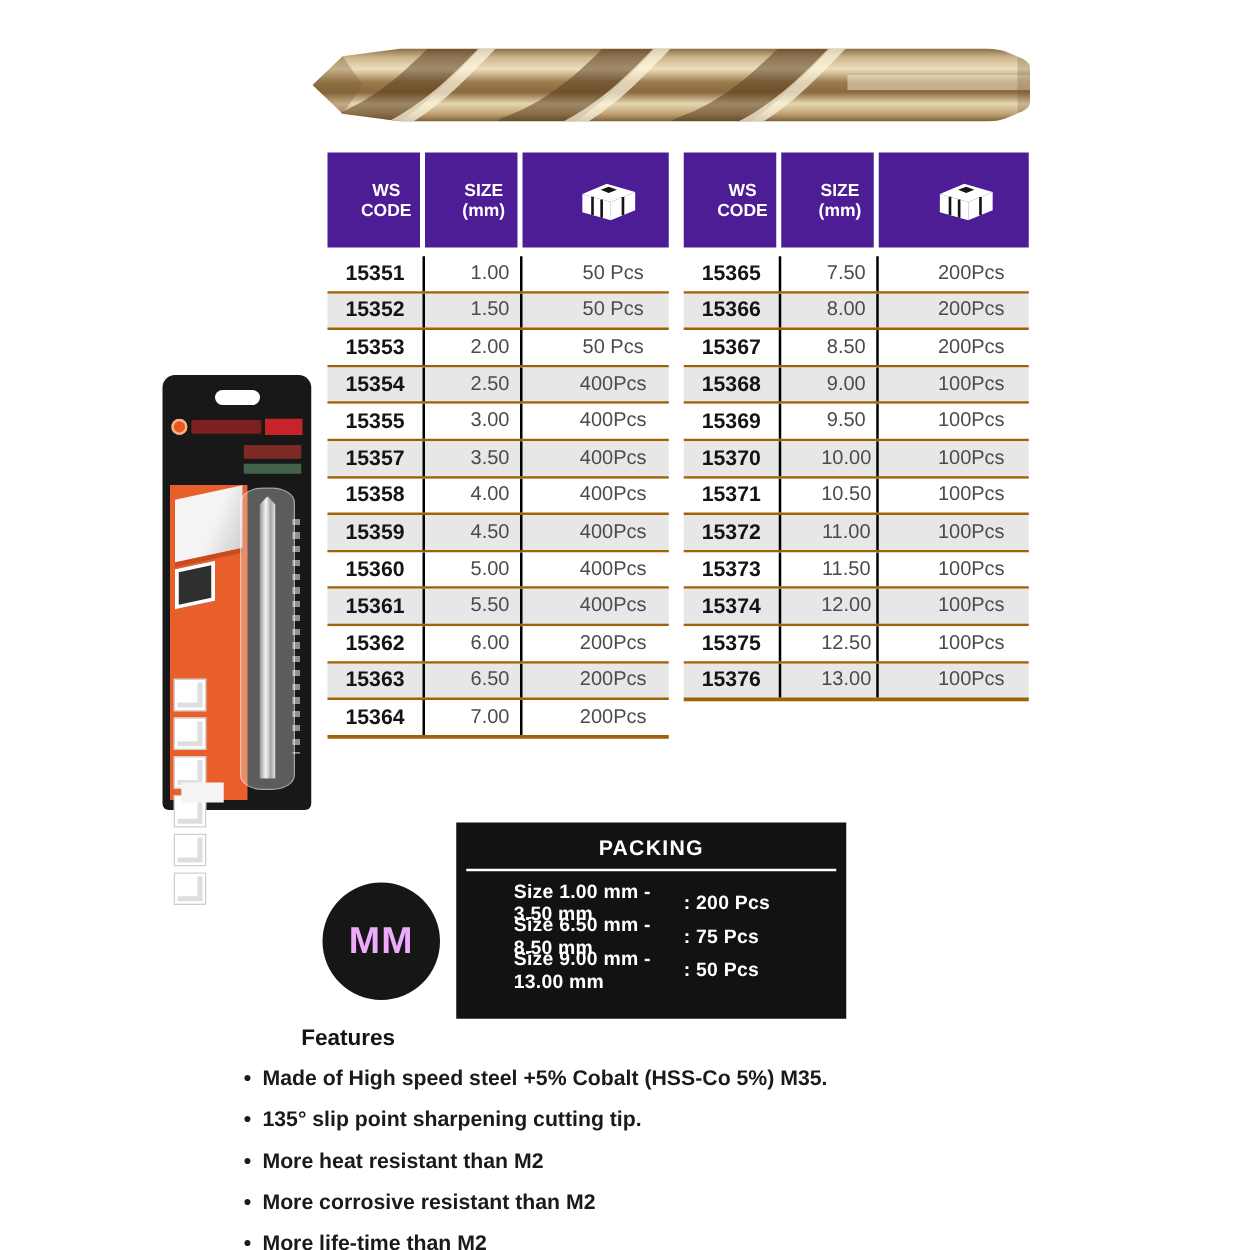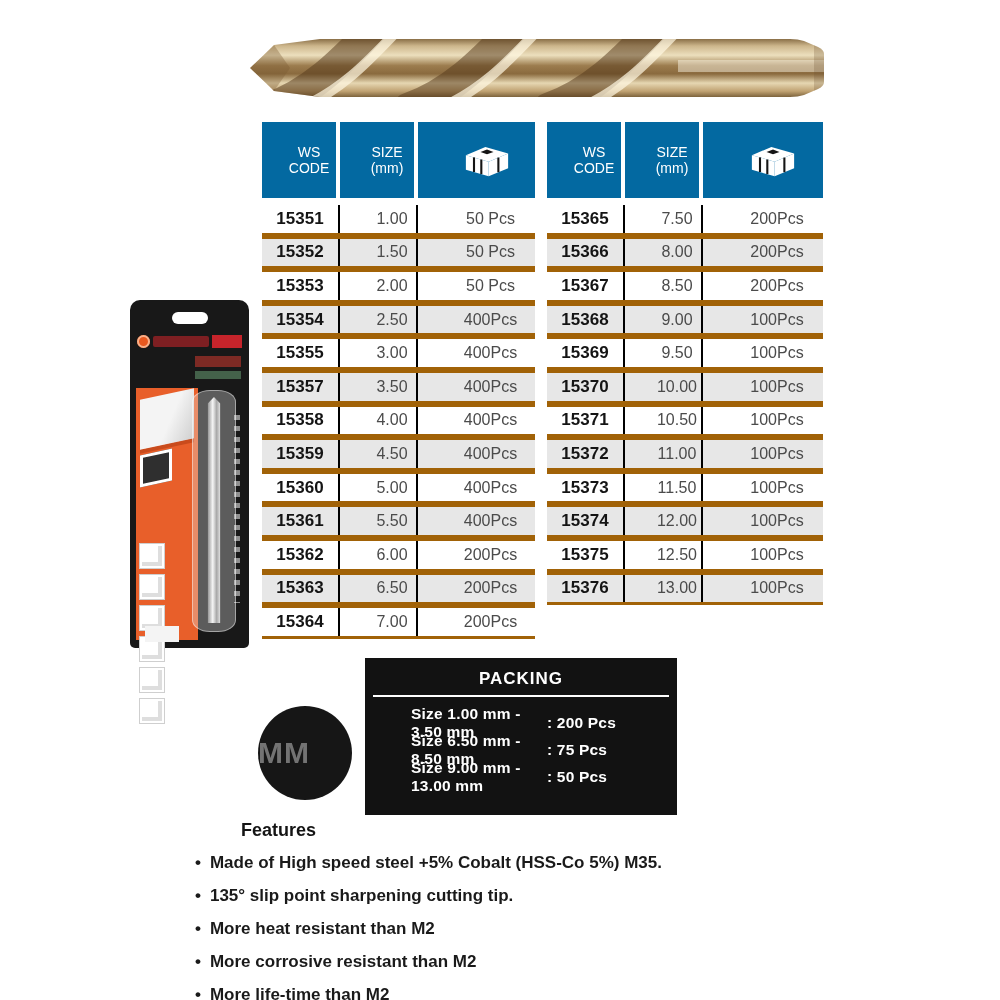--- a/index.html
+++ b/index.html
@@ -7,26 +7,26 @@
           font-family:"Liberation Sans",sans-serif;color:#141414;}
 
   
   .drill-hero{position:absolute;left:238px;top:24px;width:610px;height:88px;}
 
   
   .spec-table{position:absolute;top:122px;}
   .t-left{left:262px;width:273px;}
   .t-right{left:547px;width:276px;}
   .thead{display:grid;grid-template-columns:74px 74px 1fr;gap:4px;height:76px;}
-  .hcell{background:#0369a1;color:#fff;display:flex;flex-direction:column;align-items:center;
-         justify-content:center;font-weight:normal;font-size:14px;line-height:16px;text-align:center;padding-left:20px;}
+  .hcell{background:#4c1d95;color:#fff;display:flex;flex-direction:column;align-items:center;
+         justify-content:center;font-weight:bold;font-size:14px;line-height:16px;text-align:center;padding-left:20px;}
   .hcell .carton{width:52px;height:38px;}
   .tbody{margin-top:7px;}
   .spec-table .trow{display:grid;grid-template-columns:76px 78px 1fr;height:27.6px;
-         border-bottom:6px solid #a16207;background:#fff;}
+         border-bottom:2px solid #a16207;background:#fff;}
   .spec-table .trow:nth-child(even){background:#e7e7e7;}
   .spec-table .trow:last-child{border-bottom-width:3px;}
   .spec-table .tcell{display:flex;align-items:center;justify-content:center;
          font-size:16px;color:#4b4b4b;}
   .spec-table .tcell.c0{font-weight:bold;color:#141414;font-size:17px;}
   .spec-table .tcell.c1,.spec-table .tcell.c2{border-left:2px solid #000;padding-left:28px;}
 
   
   .package{position:absolute;left:130px;top:300px;width:119px;height:348px;}
   .pkg-card{position:absolute;inset:0;background:#181818;border-radius:10px 10px 5px 5px;}
@@ -53,21 +53,21 @@
           border-radius:18px/12px;}
   .pkg-bit{position:absolute;left:50%;transform:translateX(-50%);top:6px;width:13px;height:226px;
           background:linear-gradient(90deg,#8f8f8f,#f5f5f5 40%,#a8a8a8 70%,#e6e6e6);
           clip-path:polygon(50% 0,100% 3%,100% 100%,0 100%,0 3%);}
   .pkg-sidetext{position:absolute;right:9px;top:115px;bottom:45px;width:6px;opacity:.65;
           background:repeating-linear-gradient(to bottom,rgba(255,255,255,.8) 0 5px,transparent 5px 11px);}
   .pkg-label{position:absolute;left:15px;bottom:6px;width:34px;height:16px;background:#f4f4f4;}
 
   
   .unit-badge{position:absolute;left:258px;top:706px;width:94px;height:94px;border-radius:50%;
-          background:#161616;color:#737373;display:flex;align-items:center;
+          background:#161616;color:#f0abfc;display:flex;align-items:center;justify-content:center;
           font-weight:bold;font-size:30px;letter-spacing:1px;}
 
   
   .packing{position:absolute;left:365px;top:658px;width:312px;height:157px;background:#121212;color:#fff;}
   .packing-title{height:33px;margin:4px 8px 0;display:flex;align-items:center;justify-content:center;
           font-weight:bold;font-size:17px;letter-spacing:1px;border-bottom:2px solid #fff;}
   .packing-rows{padding:8px 12px 0 46px;}
   .packing .trow{display:grid;grid-template-columns:1fr 118px;height:27px;}
   .packing .tcell{display:flex;align-items:center;font-weight:bold;font-size:15.5px;
           letter-spacing:.2px;color:#fff;}

